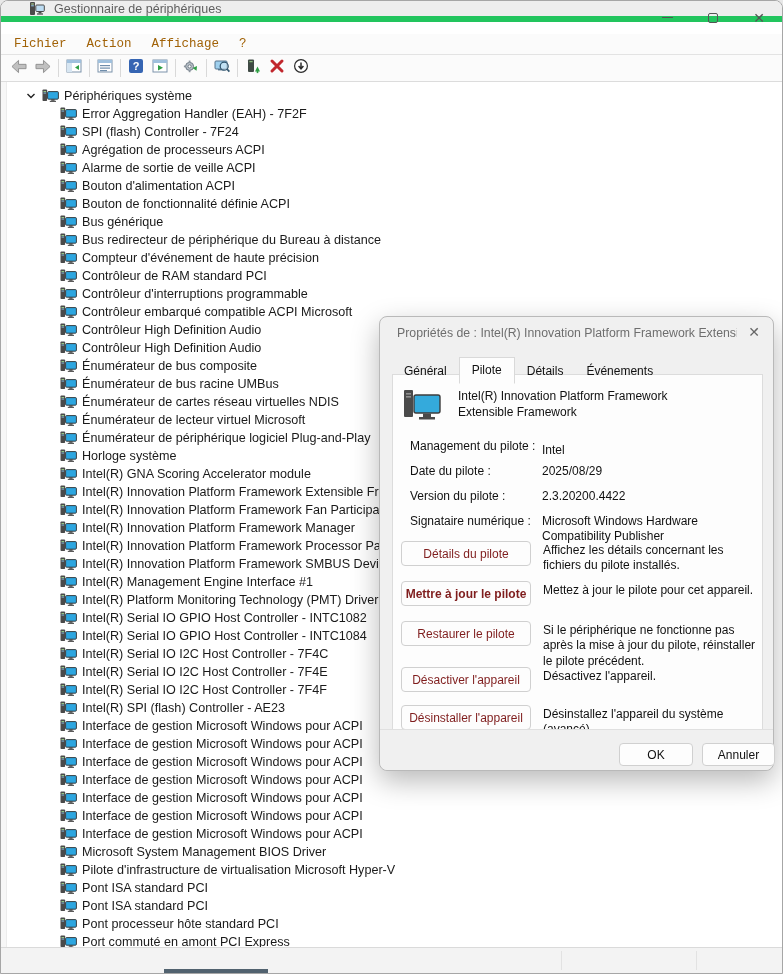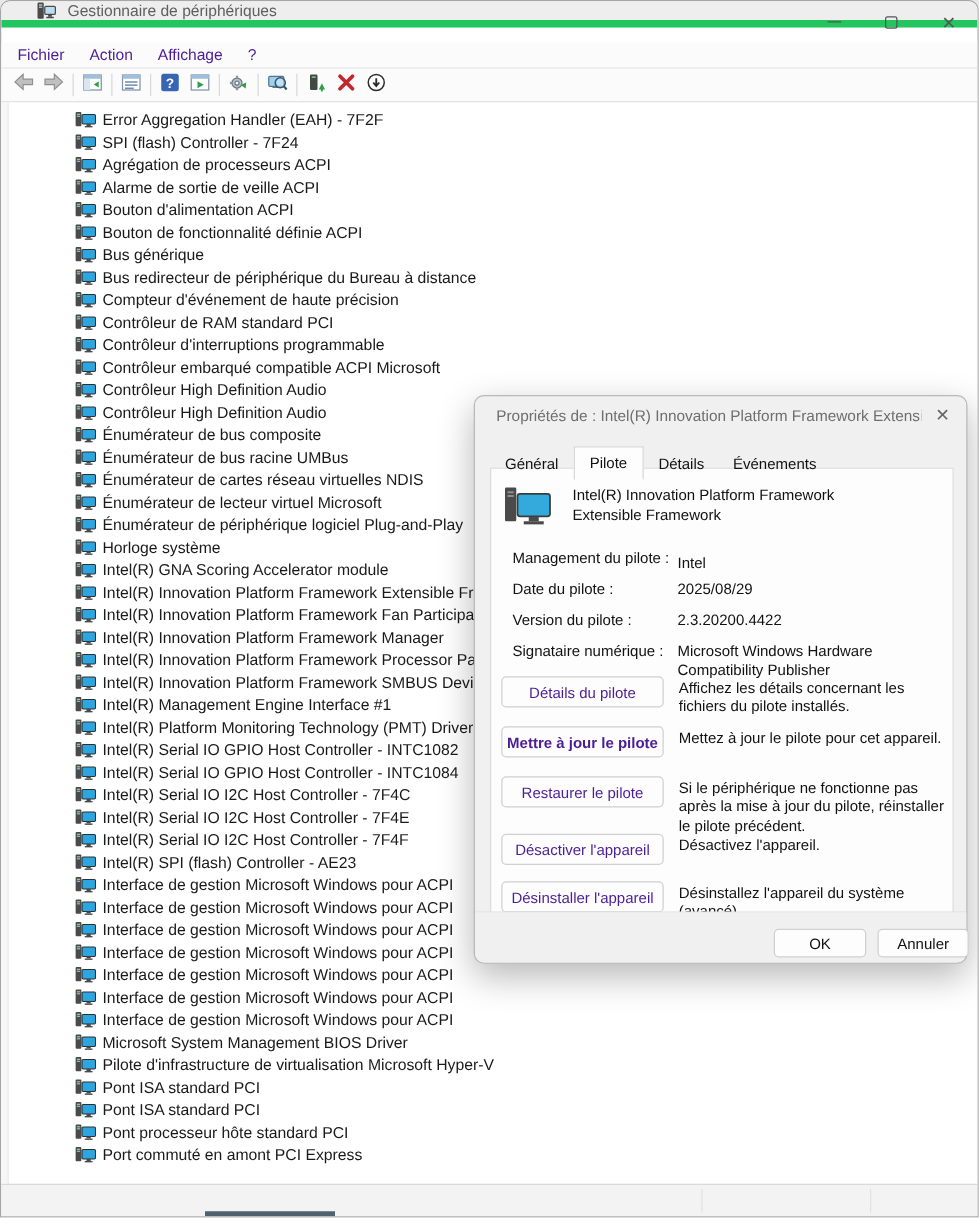--- a/index.html
+++ b/index.html
@@ -14,21 +14,21 @@
   .title-text { margin-left:9px; font-size:12.5px; color:#5f5f5f; }
   .win-controls { position:absolute; right:0; top:0; height:33px; display:flex; }
   .win-btn { width:46px; height:33px; display:flex; align-items:center; justify-content:center; color:#555; }
   .glyph-min { width:11px; height:1px; background:#555; display:block; }
   .glyph-max { width:10px; height:10px; border:1px solid #555; border-radius:2px; display:block; }
   .glyph-close { font-size:14px; color:#555; line-height:1; }
 
   
   .menubar { position:absolute; left:0; top:33px; right:0; height:21px; background:#fbfbfb;
              border-bottom:1px solid #e3e3e3; display:flex; align-items:center; padding-left:13px; }
-  .menu-item { font-size:12.5px; color:#4c1d95; margin-right:20px; }
+  .menu-item { font-size:12.5px; color:#a16207; margin-right:20px;font-family:Liberation Mono, monospace; }
 
   
   .toolbar { position:absolute; left:0; top:54px; right:0; height:27px; background:#fbfbfb;
              border-bottom:1px solid #dcdcdc; display:flex; align-items:center; padding-left:6px; }
   .tb-btn { width:24px; height:22px; display:flex; align-items:center; justify-content:center; }
   .tb-sep { width:1px; height:18px; background:#d9d9d9; margin:0 3px; }
 
   
   .content { position:absolute; left:0; top:81px; right:0; bottom:26px; background:#fff; overflow:hidden; }
   .left-gutter { position:absolute; left:0; top:0; bottom:0; width:6px; background:#f7f7f7; border-right:1px solid #ececec; }
@@ -56,21 +56,21 @@
   .tab.active { background:#fdfdfd; border:1px solid #d9d9d9; border-bottom:1px solid #fdfdfd;
                 padding:5px 12px 6px; position:relative; top:1px;text-align:center; }
   .tab-page { position:absolute; left:12px; top:57px; width:371px; height:361px; background:#fdfdfd;
               border:1px solid #dcdcdc; }
   .dev-header { position:absolute; left:10px; top:14px; display:flex; }
   .dlg-dev-icon { width:40px; height:33px; flex:0 0 auto; }
   .dev-name { margin-left:15px; font-size:12px; color:#111; width:250px; line-height:1.3; }
   .fld-label { position:absolute; left:17px; font-size:12px; color:#111; }
   .fld-value { position:absolute; left:149px; font-size:12px; color:#111; width:210px; line-height:1.25; }
   .act-btn { position:absolute; left:8px; width:130px; height:25px; background:#fdfdfd; border:1px solid #d0d0d0;
-             border-radius:4px; font-size:12px; color:#4c1d95; display:flex; align-items:center; justify-content:center; }
+             border-radius:4px; font-size:12px; color:#7f1d1d; display:flex; align-items:center; justify-content:center; }
   .act-desc { position:absolute; left:150px; width:216px; font-size:12px; color:#111; line-height:1.28; }
   .dlg-footer { position:absolute; left:0; right:0; bottom:0; height:41px; border-top:1px solid #e0e0e0;
                 border-radius:0 0 8px 8px; background:#f0f0f0; }
   .dlg-btn { position:absolute; top:13px; height:23px; background:#fdfdfd; border:1px solid #d0d0d0;
              border-radius:4px; font-size:12px; color:#111; display:flex; align-items:center; justify-content:center; }
   .btn-ok { left:239px; width:74px; }
   .btn-cancel { left:322px; width:73px; }
 </style>
 </head>
 <body>
@@ -192,20 +192,36 @@
         <span><svg viewBox="0 0 16 16" width="16" height="16">
             <circle cx="8" cy="8" r="6.4" fill="#fff" stroke="#2b2b2b" stroke-width="1.2"></circle>
             <path d="M8 4.5 V10 M5.6 8 L8 10.8 L10.4 8" fill="none" stroke="#2b2b2b" stroke-width="1.5"></path>
           </svg></span>
       </div>
     </div>
 
   <div class="content">
     <div class="left-gutter"></div>
     <div class="tree">
+      <div class="tree-row root">
+        <span class="chevron">
+          <svg viewBox="0 0 10 10" width="10" height="10">
+              <path d="M1.5 3 L5 6.5 L8.5 3" fill="none" stroke="#222" stroke-width="1.4"></path>
+            </svg>
+        </span>
+        <span class="dev-icon"><svg viewBox="0 0 17 14" width="17" height="14">
+              <rect x="0.5" y="0.5" width="4.6" height="11.5" rx="0.8" fill="#4a4a4a"></rect>
+              <rect x="1.5" y="2" width="2.6" height="0.9" fill="#9fd78b"></rect>
+              <rect x="1.5" y="3.6" width="2.6" height="0.9" fill="#8cc7ee"></rect>
+              <rect x="5.6" y="2.6" width="10.8" height="7.6" rx="1" fill="#2da6e0" stroke="#2e2e2e" stroke-width="0.9"></rect>
+              <rect x="9.2" y="10.2" width="3.4" height="1.6" fill="#4a4a4a"></rect>
+              <rect x="7.8" y="11.8" width="6.2" height="1.1" fill="#4a4a4a"></rect>
+            </svg></span>
+        <span class="tree-label">Périphériques système</span>
+      </div>
       <div id="tree-children">
           <div class="tree-row child">
             <span class="dev-icon"><svg viewBox="0 0 17 14" width="17" height="14">
                 <rect x="0.5" y="0.5" width="4.6" height="11.5" rx="0.8" fill="#4a4a4a"></rect>
                 <rect x="1.5" y="2" width="2.6" height="0.9" fill="#9fd78b"></rect>
                 <rect x="1.5" y="3.6" width="2.6" height="0.9" fill="#8cc7ee"></rect>
                 <rect x="5.6" y="2.6" width="10.8" height="7.6" rx="1" fill="#2da6e0" stroke="#2e2e2e" stroke-width="0.9"></rect>
                 <rect x="9.2" y="10.2" width="3.4" height="1.6" fill="#4a4a4a"></rect>
                 <rect x="7.8" y="11.8" width="6.2" height="1.1" fill="#4a4a4a"></rect>
               </svg></span>

